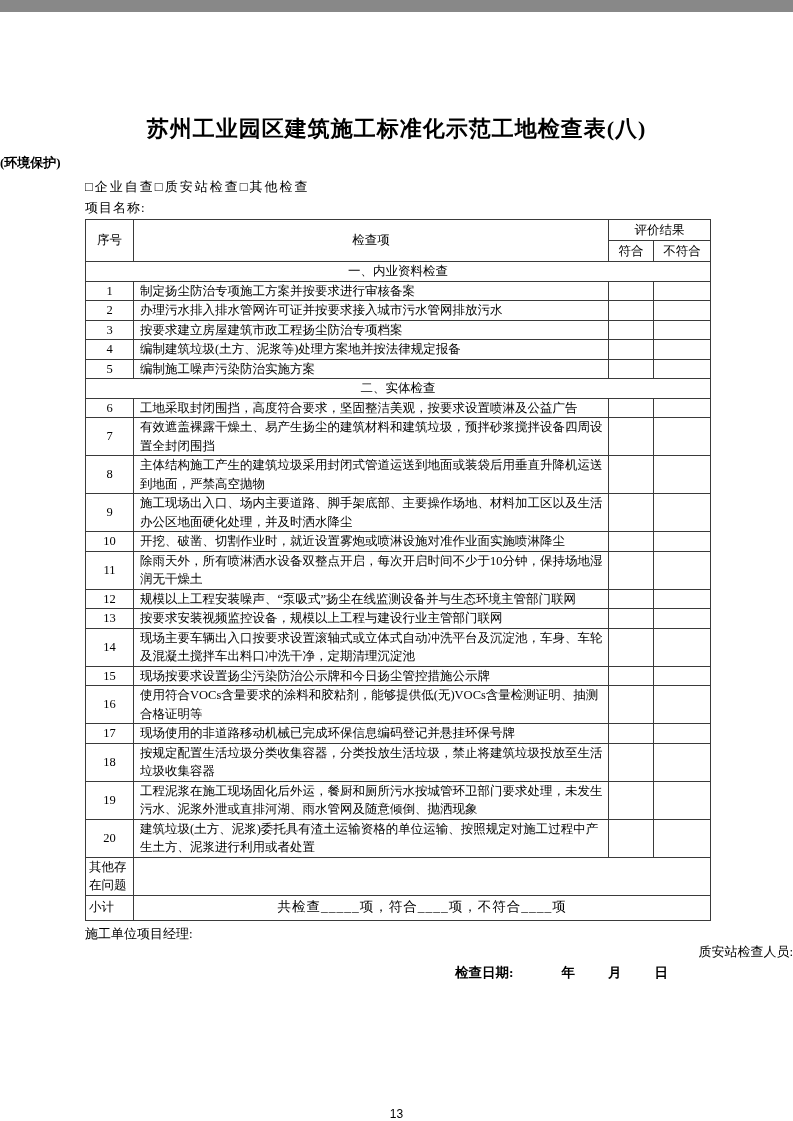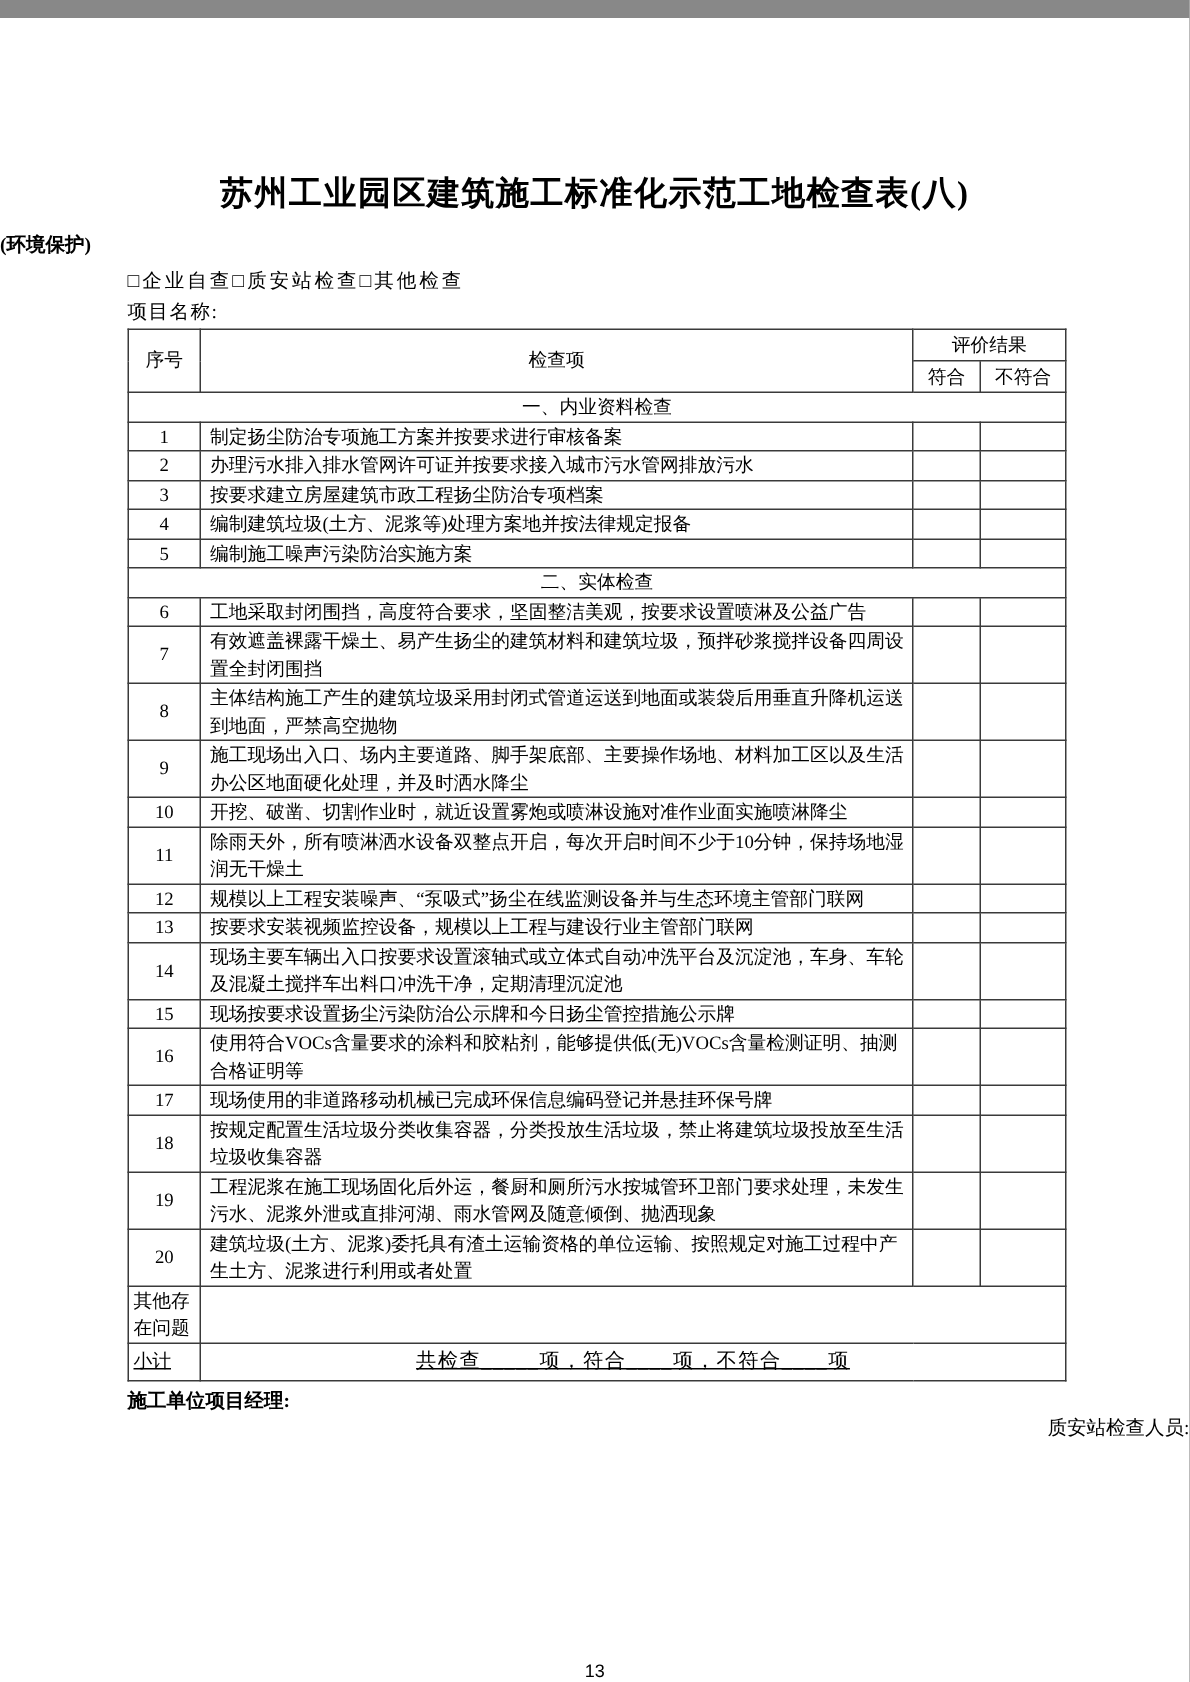--- a/index.html
+++ b/index.html
@@ -60,32 +60,32 @@
   col.w-item { width: 475px; }
   col.w-pass { width: 45px; }
   col.w-fail { width: 57px; }
   .hdr { text-align: center; }
   tr.hrow { height: 21px; }
   tr.rrow { height: 19px; }
   .c-no { text-align: center; padding: 0 2px; }
   .c-item { text-align: left; padding: 0 4px 0 6px; }
   .c-section { text-align: center; padding: 0 4px; height: 19px; }
   tr.other-row { height: 38px; }
-  tr.subtotal-row { height: 25px; text-decoration: underline; }
+  tr.subtotal-row { height: 25px; }
   .c-other-label { text-align: left; padding: 0 3px; line-height: 17px; }
   .c-subtotal-label { text-align: left; padding: 0 3px; }
   .c-subtotal {
     text-align: center;
     font-size: 13.5px;
     letter-spacing: 1px;
   }
   .sig-block { margin-left: 85px; font-size: 13px; }
   .sig-line { position: relative; line-height: 16px; }
   .sig-line-1 { margin-top: 9px; }
-  .sig-line-2 { margin-top: 5px; font-weight: bold; }
+  .sig-line-2 { margin-top: 5px; }
   .sig-line-3 { margin-top: 2px; text-align: right; }
   .sig-right { position: absolute; left: 315px; top: 0; }
   .date-line {
     margin-top: 4px;
     padding-left: 370px;
     font-weight: bold;
     font-size: 13.5px;
     line-height: 17px;
   }
   .date-gap-year { margin-left: 48px; }
@@ -273,17 +273,20 @@
     </tbody>
   </table>
 
   <div class="sig-block">
     <div class="sig-line sig-line-2">
       <span>施工单位项目经理:</span>
     </div>
     <div class="sig-line sig-line-3">
       <span>质安站检查人员:</span>
     </div>
+    <div class="date-line">
+      <span>检查日期:</span><span class="date-gap-year">年</span><span class="date-gap">月</span><span class="date-gap">日</span>
+    </div>
   </div>
 
   <div class="page-number">13</div>
 
 </div>
 
 </body></html>

